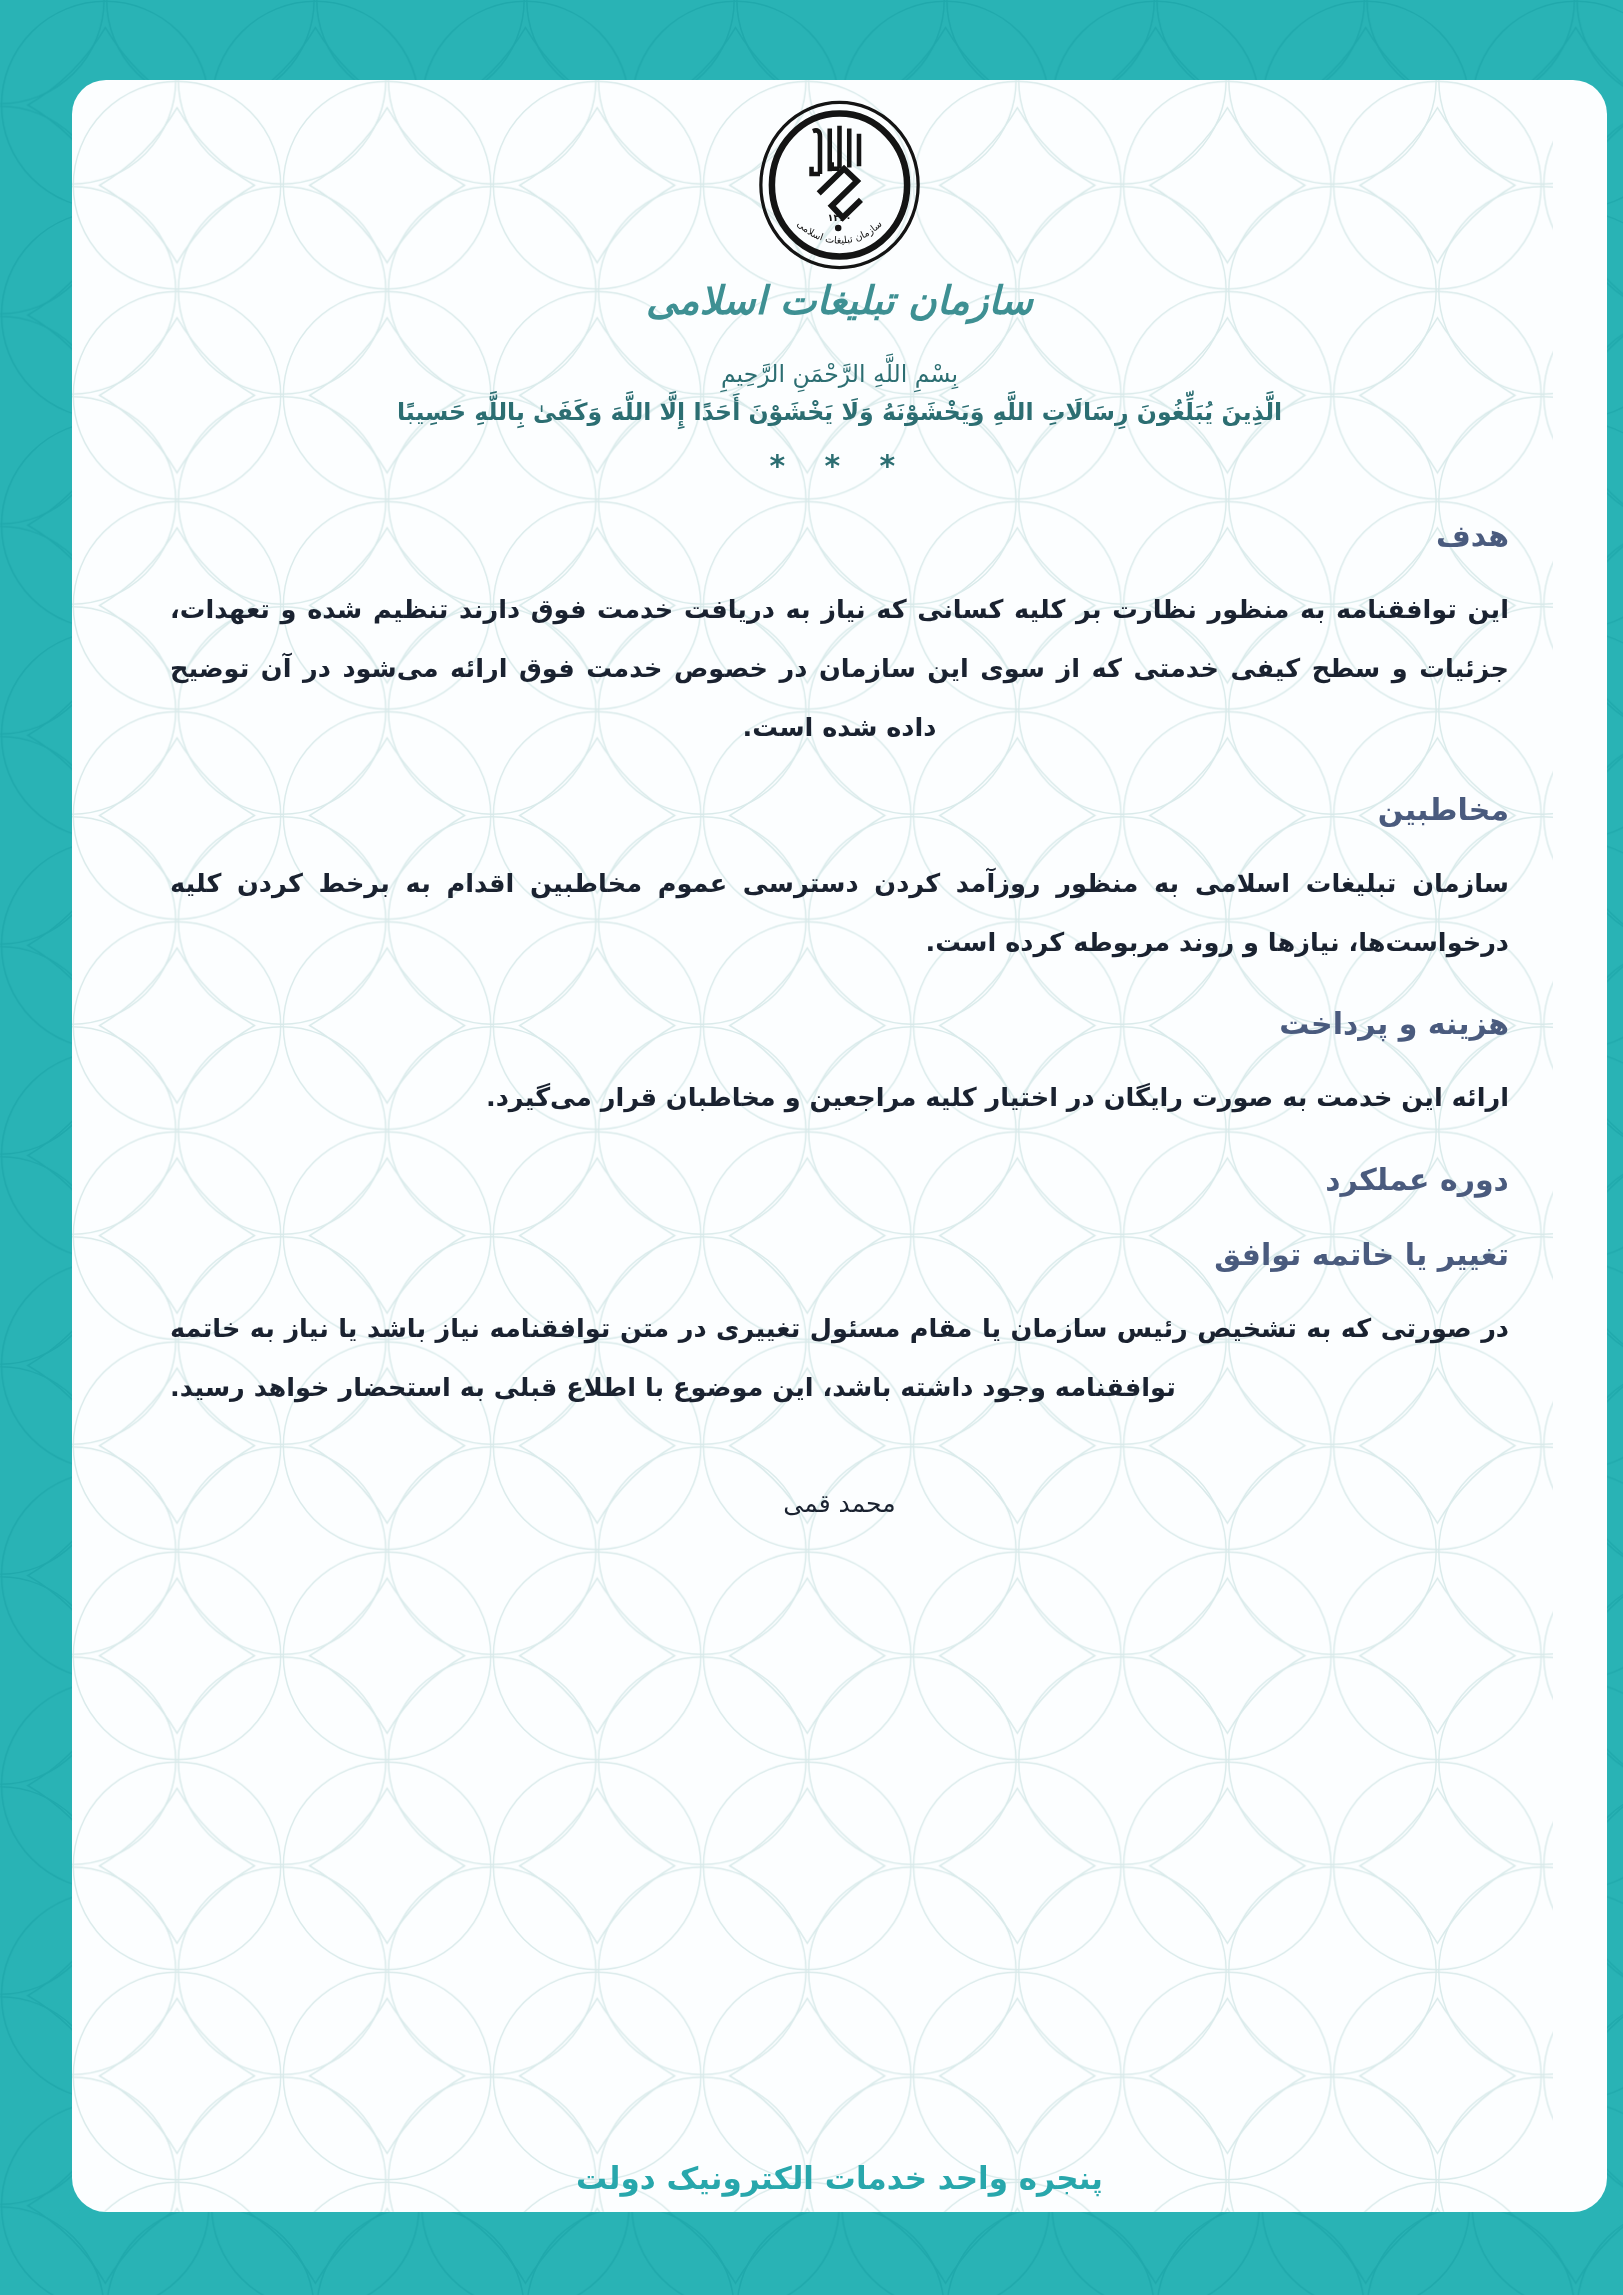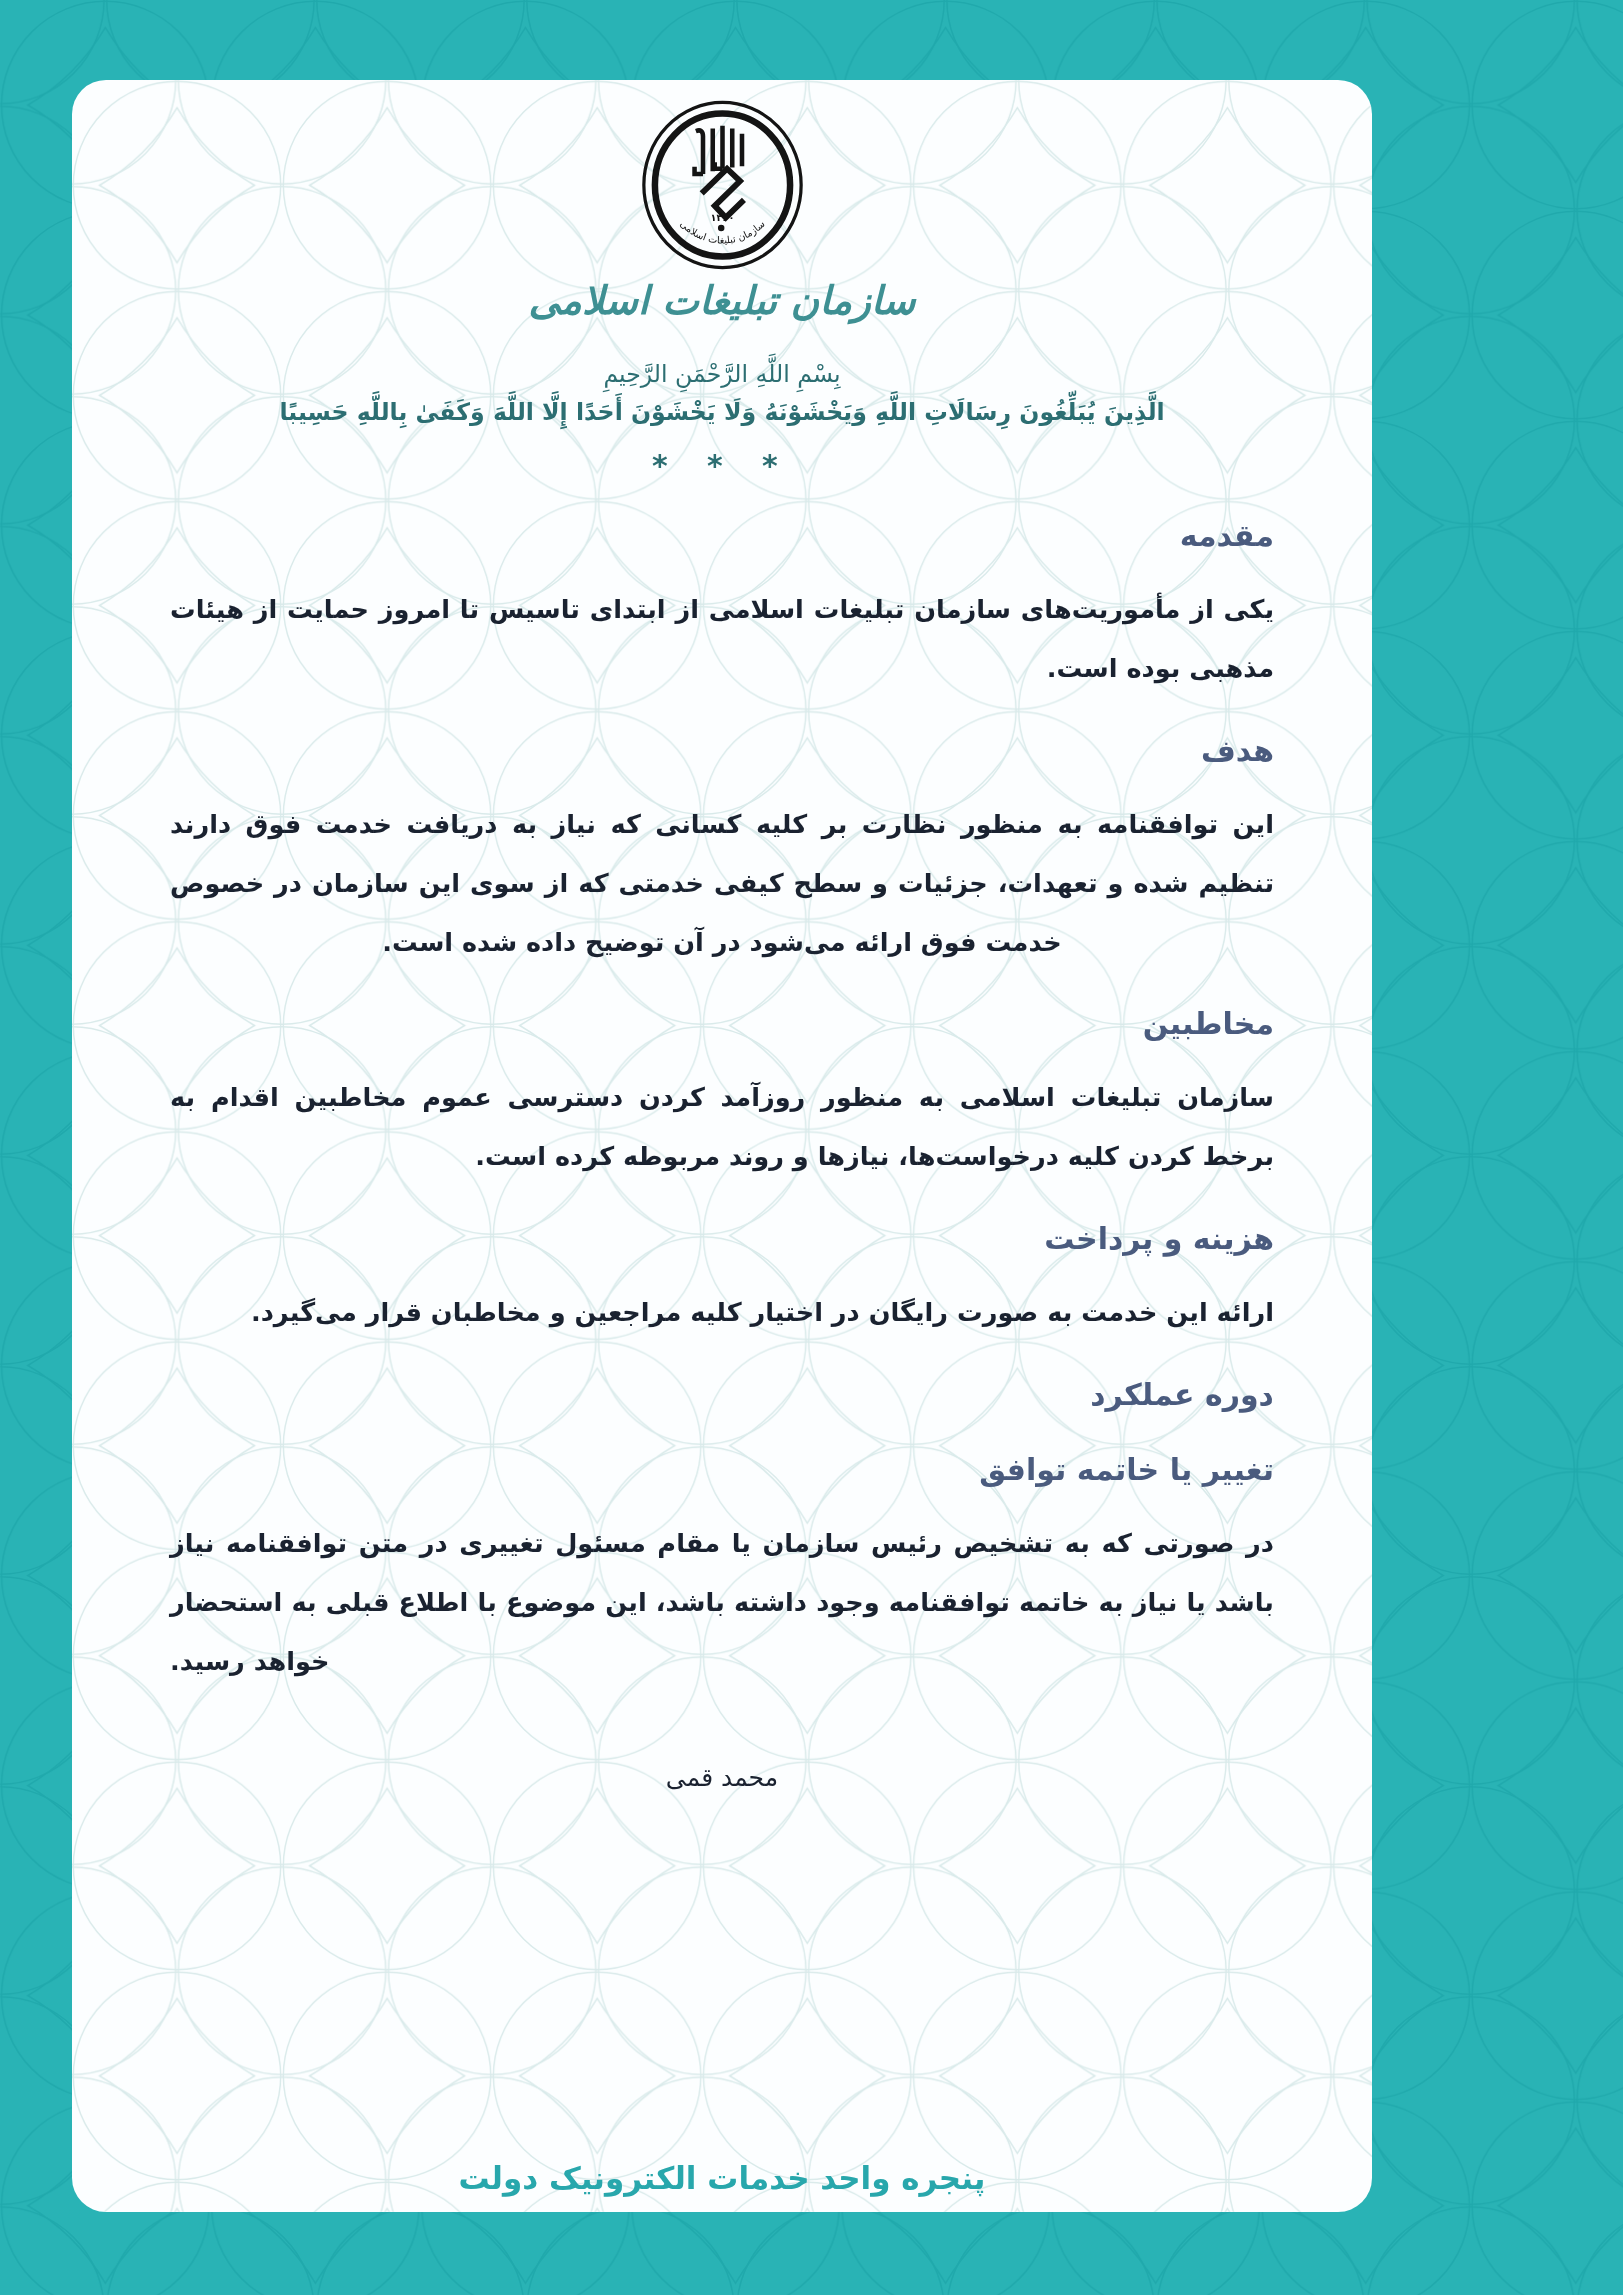--- a/index.html
+++ b/index.html
@@ -4,21 +4,21 @@
 <style>
   :root{
     --frame:#29b3b5; --paper:#fcfeff; --title:#8e3e66; --heading:#4a5b7e;
     --body:#1a2230; --footer:#28a7ac; --verse:#2c6e72; --callig:#3e9093;
   }
   *{margin:0;padding:0;box-sizing:border-box;}
   html,body{width:1624px;height:2295px;}
   body{font-family:"DejaVu Sans",sans-serif;background:var(--frame);overflow:hidden;position:relative;}
   .page{position:absolute;inset:0;}
   .bg-pattern{position:absolute;inset:0;display:block;}
-  .card{position:absolute;left:72px;top:80px;width:1300px;height:2132px;
+  .card{position:absolute;left:72px;top:80px;width:1535px;height:2132px;
         background:var(--paper);border-radius:34px;overflow:hidden;}
   .card-pattern{position:absolute;inset:0;display:block;}
   .content{position:relative;direction:rtl;padding:0 98px;text-align:center;}
   .logo-wrap{padding-top:17px;text-align:center;}
   .calligraphy{margin-top:2.6px;font-size:39px;font-weight:bold;font-style:italic;
                color:var(--callig);text-align:center;}
   .bismillah{margin-top:37px;font-size:23.6px;font-weight:normal;color:var(--verse);text-align:center;}
   .verse{margin-top:10.5px;font-size:23.6px;font-weight:bold;color:var(--verse);text-align:center;}
   .stars{margin-top:22px;font-size:30px;font-weight:bold;color:var(--verse);
          letter-spacing:14.4px;text-align:center;}
@@ -96,24 +96,20 @@
           </text>
         </svg>
       </div>
 
       <div class="calligraphy">سازمان تبلیغات اسلامی</div>
       <div class="bismillah">بِسْمِ اللَّهِ الرَّحْمَنِ الرَّحِيمِ</div>
       <div class="verse">الَّذِينَ يُبَلِّغُونَ رِسَالَاتِ اللَّهِ وَيَخْشَوْنَهُ وَلَا يَخْشَوْنَ أَحَدًا إِلَّا اللَّهَ وَكَفَىٰ بِاللَّهِ حَسِيبًا</div>
       <div class="stars">* * *</div>
 
       <div id="sections">
-  <section class="sec">
-    <h2 class="sec-h">مقدمه</h2>
-    <p class="sec-b" style="text-align-last: right;">یکی از مأموریت‌های سازمان تبلیغات اسلامی از ابتدای تاسیس تا امروز حمایت از هیئات مذهبی بوده است.</p>
-  </section>
 
   <section class="sec">
     <h2 class="sec-h">هدف</h2>
     <p class="sec-b" style="text-align-last: center;">این توافقنامه به منظور نظارت بر کلیه کسانی که نیاز به دریافت خدمت فوق دارند تنظیم شده و تعهدات، جزئیات و سطح کیفی خدمتی که از سوی این سازمان در خصوص خدمت فوق ارائه می‌شود در آن توضیح داده شده است.</p>
   </section>
 
   <section class="sec">
     <h2 class="sec-h">مخاطبین</h2>
     <p class="sec-b" style="text-align-last: right;">سازمان تبلیغات اسلامی به منظور روزآمد کردن دسترسی عموم مخاطبین اقدام به برخط کردن کلیه درخواست‌ها، نیازها و روند مربوطه کرده است.</p>
   </section>

